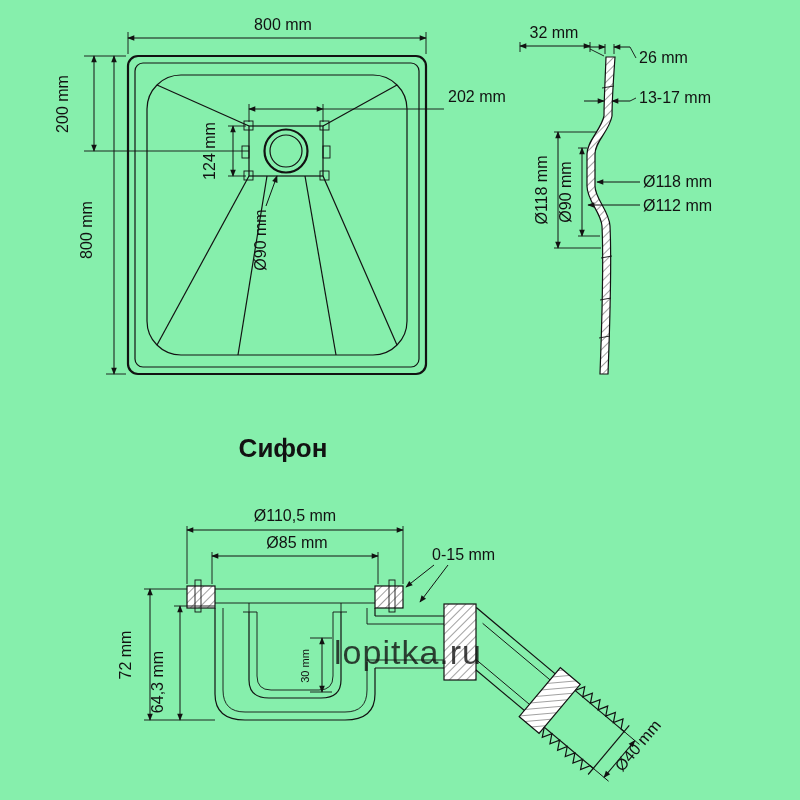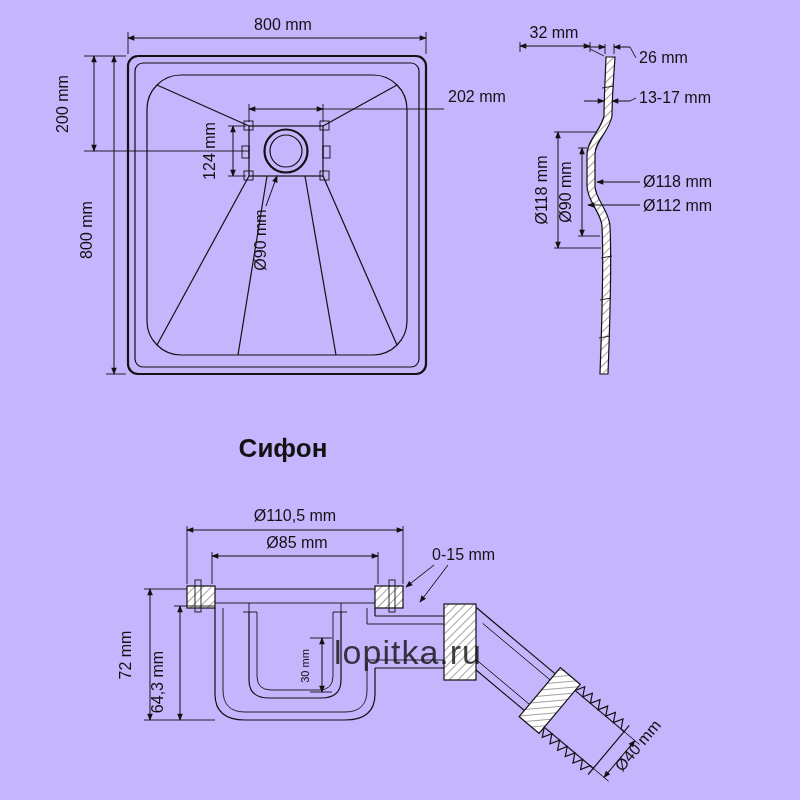--- a/index.html
+++ b/index.html
@@ -1,16 +1,16 @@
 <!DOCTYPE html>
 <html><head>
 <meta charset="utf-8">
 <style>
   html,body{margin:0;padding:0;background:#ffffff;}
-  .page{width:800px;height:800px;background:#c4b5fd;position:relative;overflow:hidden;}
+  .page{width:800px;height:800px;background:#86efac;position:relative;overflow:hidden;}
   svg{display:block;}
   .outline{fill:none;stroke:#121212;stroke-width:2.2;stroke-linejoin:round;}
   .thin{fill:none;stroke:#121212;stroke-width:1.2;}
   .xthin{fill:none;stroke:#121212;stroke-width:0.9;}
   .dim{fill:none;stroke:#121212;stroke-width:1;}
   .hatched{fill:url(#hatch);stroke:#121212;stroke-width:1.2;}
   text{font-family:"Liberation Sans","DejaVu Sans",sans-serif;font-size:16px;fill:#121212;}
   .dimtext{font-size:16px;}
   .smalltext{font-size:11px;}
   .title-text{font-size:26px;font-weight:bold;}

